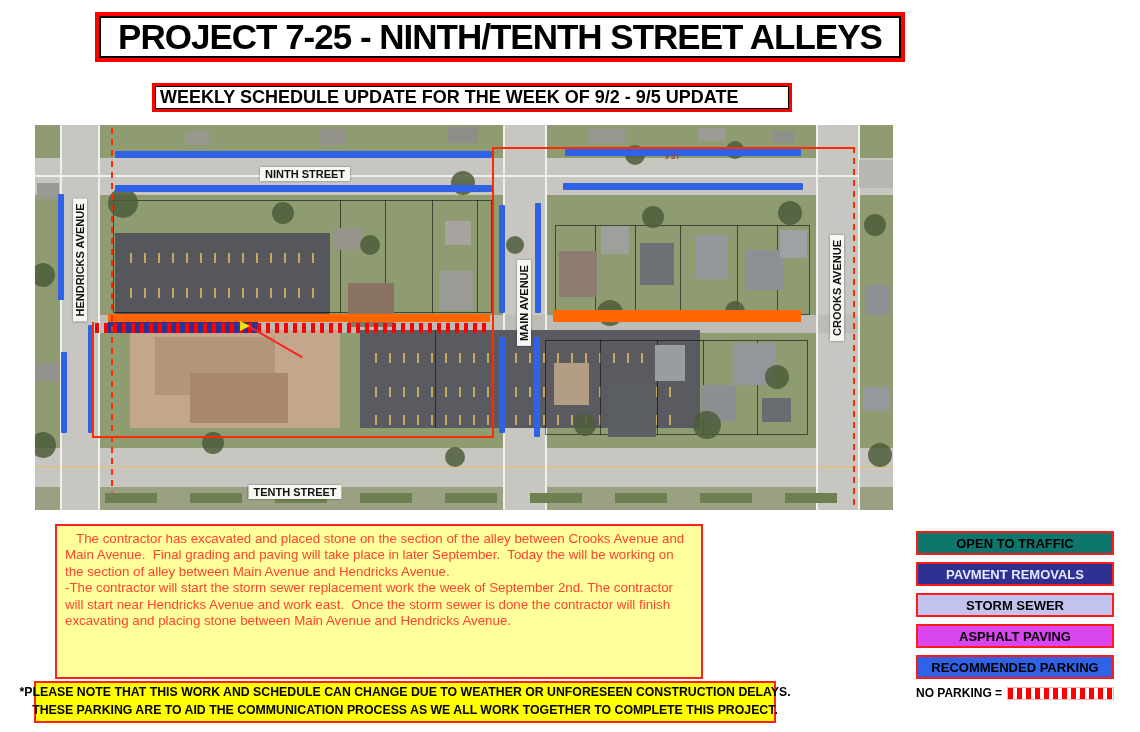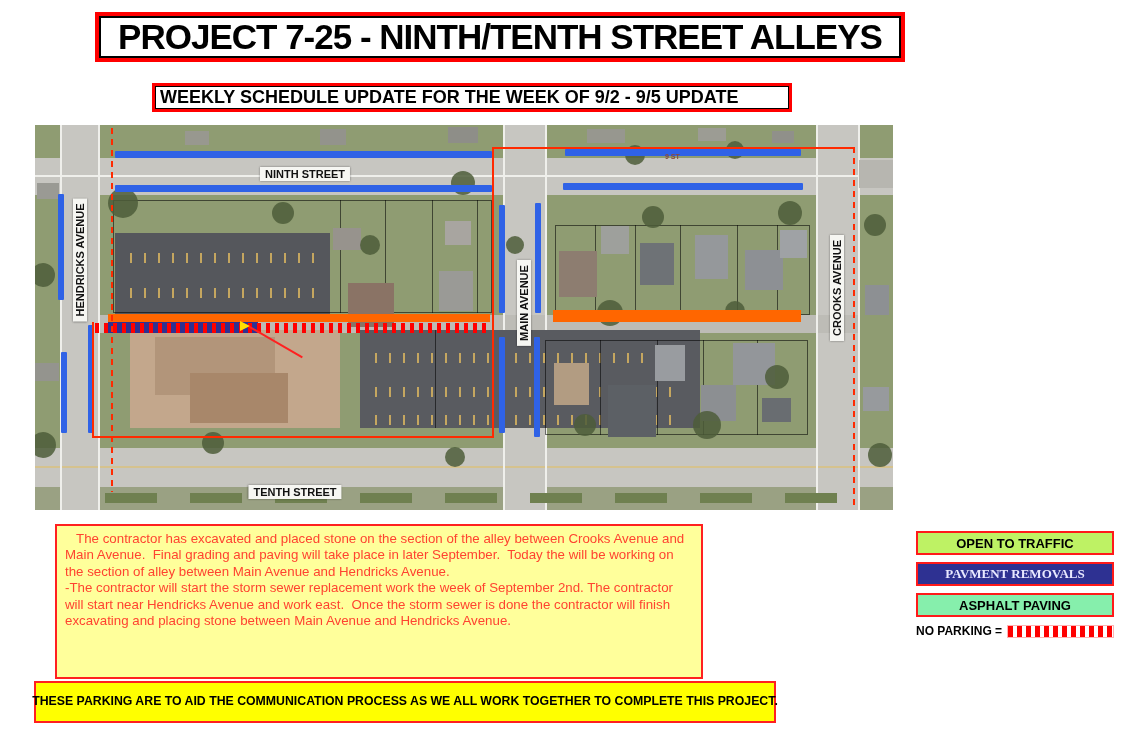--- a/index.html
+++ b/index.html
@@ -255,26 +255,29 @@
   <div id="storm-leader"></div>
   <div id="storm-arrow"></div>
 </div>
 
 <div class="abs" id="notes-box">
   <div class="para">   The contractor has excavated and placed stone on the section of the alley between Crooks Avenue and Main Avenue.  Final grading and paving will take place in later September.  Today the will be working on the section of alley between Main Avenue and Hendricks Avenue.</div>
   <div class="para">-The contractor will start the storm sewer replacement work the week of September 2nd. The contractor will start near Hendricks Avenue and work east.  Once the storm sewer is done the contractor will finish excavating and placing stone between Main Avenue and Hendricks Avenue.</div>
 </div>
 
 <div class="abs" id="disclaimer-box">
+  <div>*PLEASE NOTE THAT THIS WORK AND SCHEDULE CAN CHANGE DUE TO WEATHER OR UNFORESEEN CONSTRUCTION DELAYS.</div>
   <div>THESE PARKING ARE TO AID THE COMMUNICATION PROCESS AS WE ALL WORK TOGETHER TO COMPLETE THIS PROJECT.</div>
 </div>
 
 <div class="abs" id="legend">
   <div id="legend-items">
-      <div class="legend-item" style="background: #bef264; color: rgb(0, 0, 0);">OPEN TO TRAFFIC</div>
-      <div class="legend-item" style="background: rgb(46, 49, 146); color: rgb(232, 232, 255); font-family: Liberation Serif, serif;">PAVMENT REMOVALS</div>
-      <div class="legend-item" style="background: #86efac; color: rgb(0, 0, 0);">ASPHALT PAVING</div>
+      <div class="legend-item" style="background: #0f766e; color: rgb(0, 0, 0);">OPEN TO TRAFFIC</div>
+      <div class="legend-item" style="background: rgb(46, 49, 146); color: rgb(232, 232, 255);">PAVMENT REMOVALS</div>
+      <div class="legend-item" style="background: rgb(195, 195, 239); color: rgb(0, 0, 0);">STORM SEWER</div>
+      <div class="legend-item" style="background: #d946ef; color: rgb(0, 0, 0);">ASPHALT PAVING</div>
+      <div class="legend-item" style="background: rgb(47, 98, 230); color: rgb(0, 0, 0);">RECOMMENDED PARKING</div>
     </div>
   <div id="no-parking-row">
     <span id="no-parking-label">NO PARKING =</span>
     <span id="no-parking-dashes"></span>
   </div>
 </div>
 
 </body></html>

